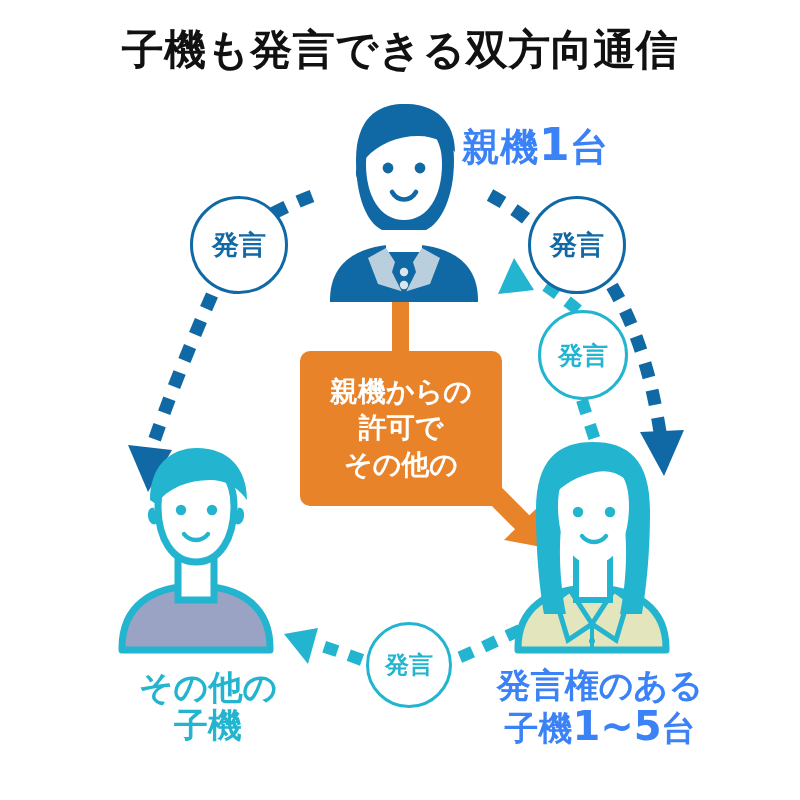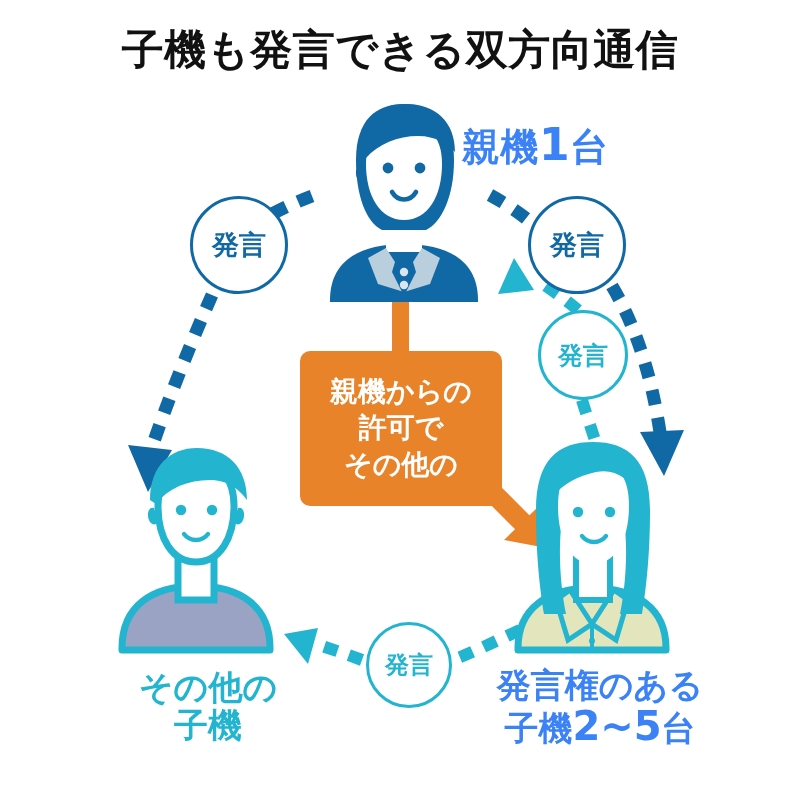--- a/index.html
+++ b/index.html
@@ -263,16 +263,16 @@
 
   <div class="lbl lbl-host"><span>親機</span><span class="num">1</span><span>台</span></div>
 
   <div class="lbl lbl-other">
     <div>その他の</div>
     <div>子機</div>
   </div>
 
   <div class="lbl lbl-child">
     <div>発言権のある</div>
-    <div><span>子機</span><span class="num">2~5</span><span>台</span></div>
+    <div><span>子機</span><span class="num">1~5</span><span>台</span></div>
   </div>
 
 </div>
 
 </body></html>

